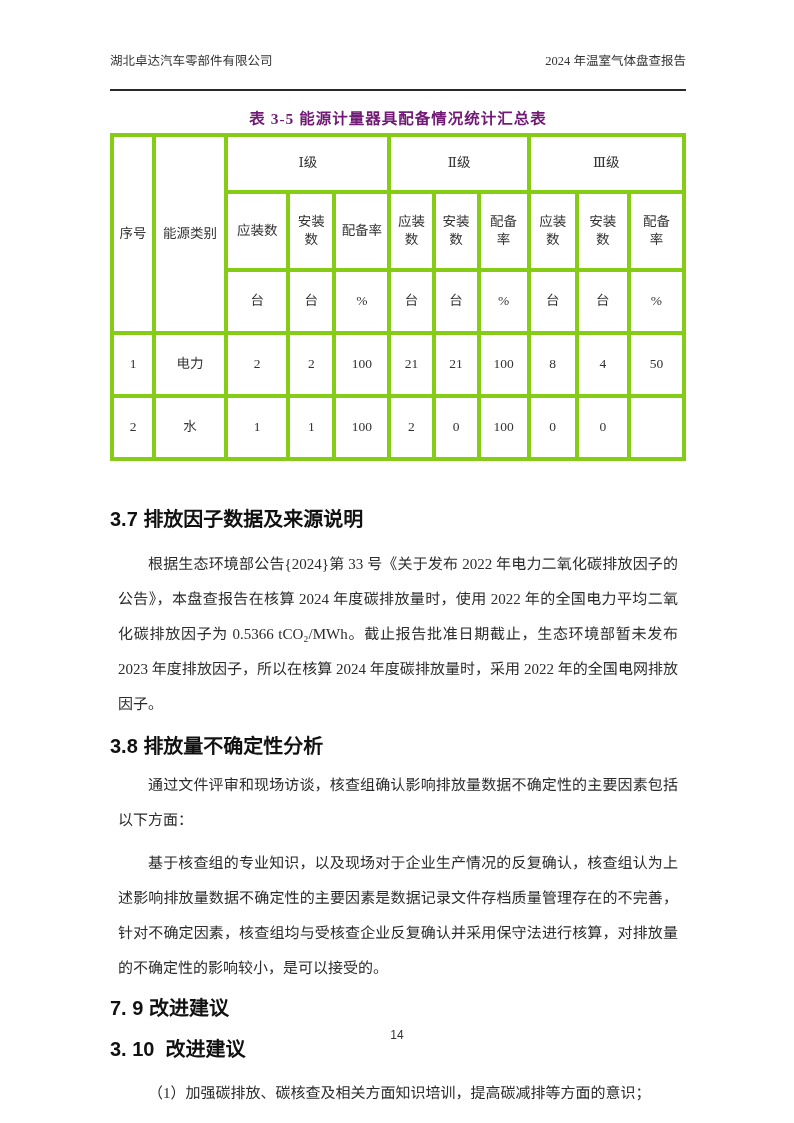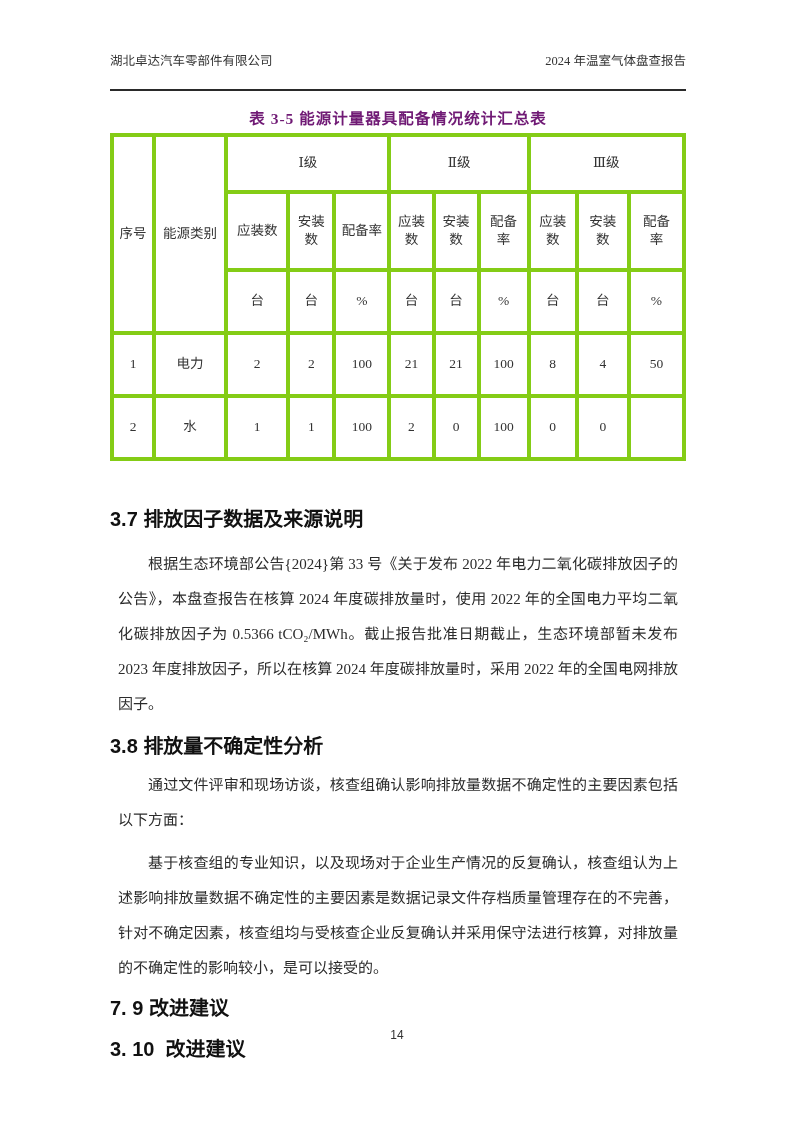--- a/index.html
+++ b/index.html
@@ -169,16 +169,17 @@
   <h2 class="sec-heading h37"><span>3.7</span> <span>排放因子数据及来源说明</span></h2>
   <p class="body-par">根据生态环境部公告{2024}第 33 号《关于发布 2022 年电力二氧化碳排放因子的公告》，本盘查报告在核算 2024 年度碳排放量时，使用 2022 年的全国电力平均二氧化碳排放因子为 0.5366 tCO₂/MWh。截止报告批准日期截止，生态环境部暂未发布 2023 年度排放因子，所以在核算 2024 年度碳排放量时，采用 2022 年的全国电网排放因子。</p>
 
   <h2 class="sec-heading h38"><span>3.8</span> <span>排放量不确定性分析</span></h2>
   <p class="body-par">通过文件评审和现场访谈，核查组确认影响排放量数据不确定性的主要因素包括以下方面：</p>
   <p class="body-par">基于核查组的专业知识，以及现场对于企业生产情况的反复确认，核查组认为上述影响排放量数据不确定性的主要因素是数据记录文件存档质量管理存在的不完善，针对不确定因素，核查组均与受核查企业反复确认并采用保守法进行核算，对排放量的不确定性的影响较小，是可以接受的。</p>
 
   <h2 class="sec-heading h39"><span>7. 9</span> <span>改进建议</span></h2>
 
   <h2 class="sec-heading h310"><span>3. 10</span>&nbsp; <span>改进建议</span></h2>
+  <p class="body-par">（1）加强碳排放、碳核查及相关方面知识培训，提高碳减排等方面的意识；</p>
 
   <div class="page-footer">14</div>
 
 </div>
 
 </body></html>

